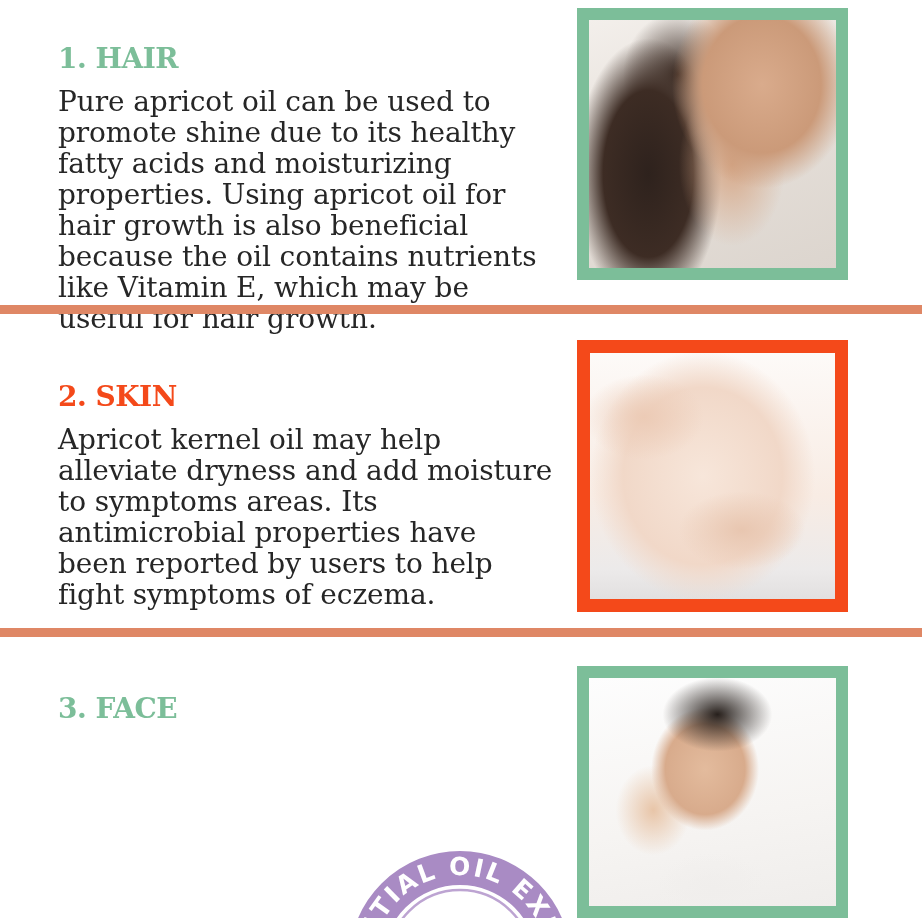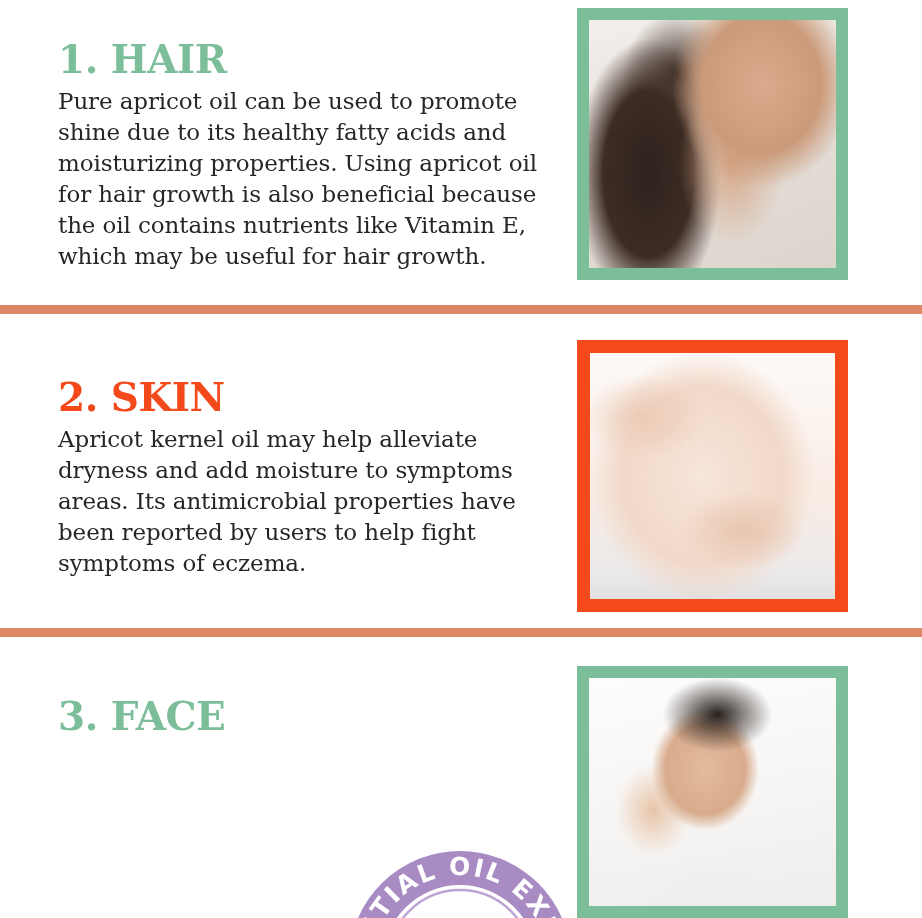--- a/index.html
+++ b/index.html
@@ -51,29 +51,29 @@
     width: 495px;
   }
   #text-1 { top: 36px; }
   #text-2 { top: 52px; }
   #text-3 { top: 49px; }
 
   .heading {
     margin: 0 0 4px 0;
     font-family: "DejaVu Serif", "Liberation Serif", serif;
     font-weight: bold;
-    font-size: 39px;
+    font-size: 28px;
     line-height: 46px;
     letter-spacing: -0.5px;
   }
 
   .body-text {
     margin: 0;
     font-family: "DejaVu Serif", "Liberation Serif", serif;
-    font-size: 23px;
+    font-size: 28px;
     line-height: 31px;
     color: #262626;
     letter-spacing: -0.1px;
   }
 
   
   .photo-frame {
     position: absolute;
     box-sizing: border-box;
     background: #ffffff;
@@ -168,21 +168,21 @@
 
   <div class="photo-frame" id="frame-2">
     <div class="photo-inner photo-skin"></div>
   </div>
 
   <div class="divider" id="divider-2" style="background:#df8765;"></div>
 
   <div class="section" id="section-3">
 
     <div class="text-col" id="text-3">
-      <h2 class="heading" style="color:#7cbe99;margin-top:7px;">3. FACE</h2>
+      <h2 class="heading" style="color:#7cbe99;">3. FACE</h2>
     </div>
 
   </div>
 
   <div class="photo-frame" id="frame-3">
     <div class="photo-inner photo-face"></div>
   </div>
 
   <div id="stamp-badge">
     <svg width="222" height="222" viewBox="0 0 222 222" xmlns="http://www.w3.org/2000/svg">

